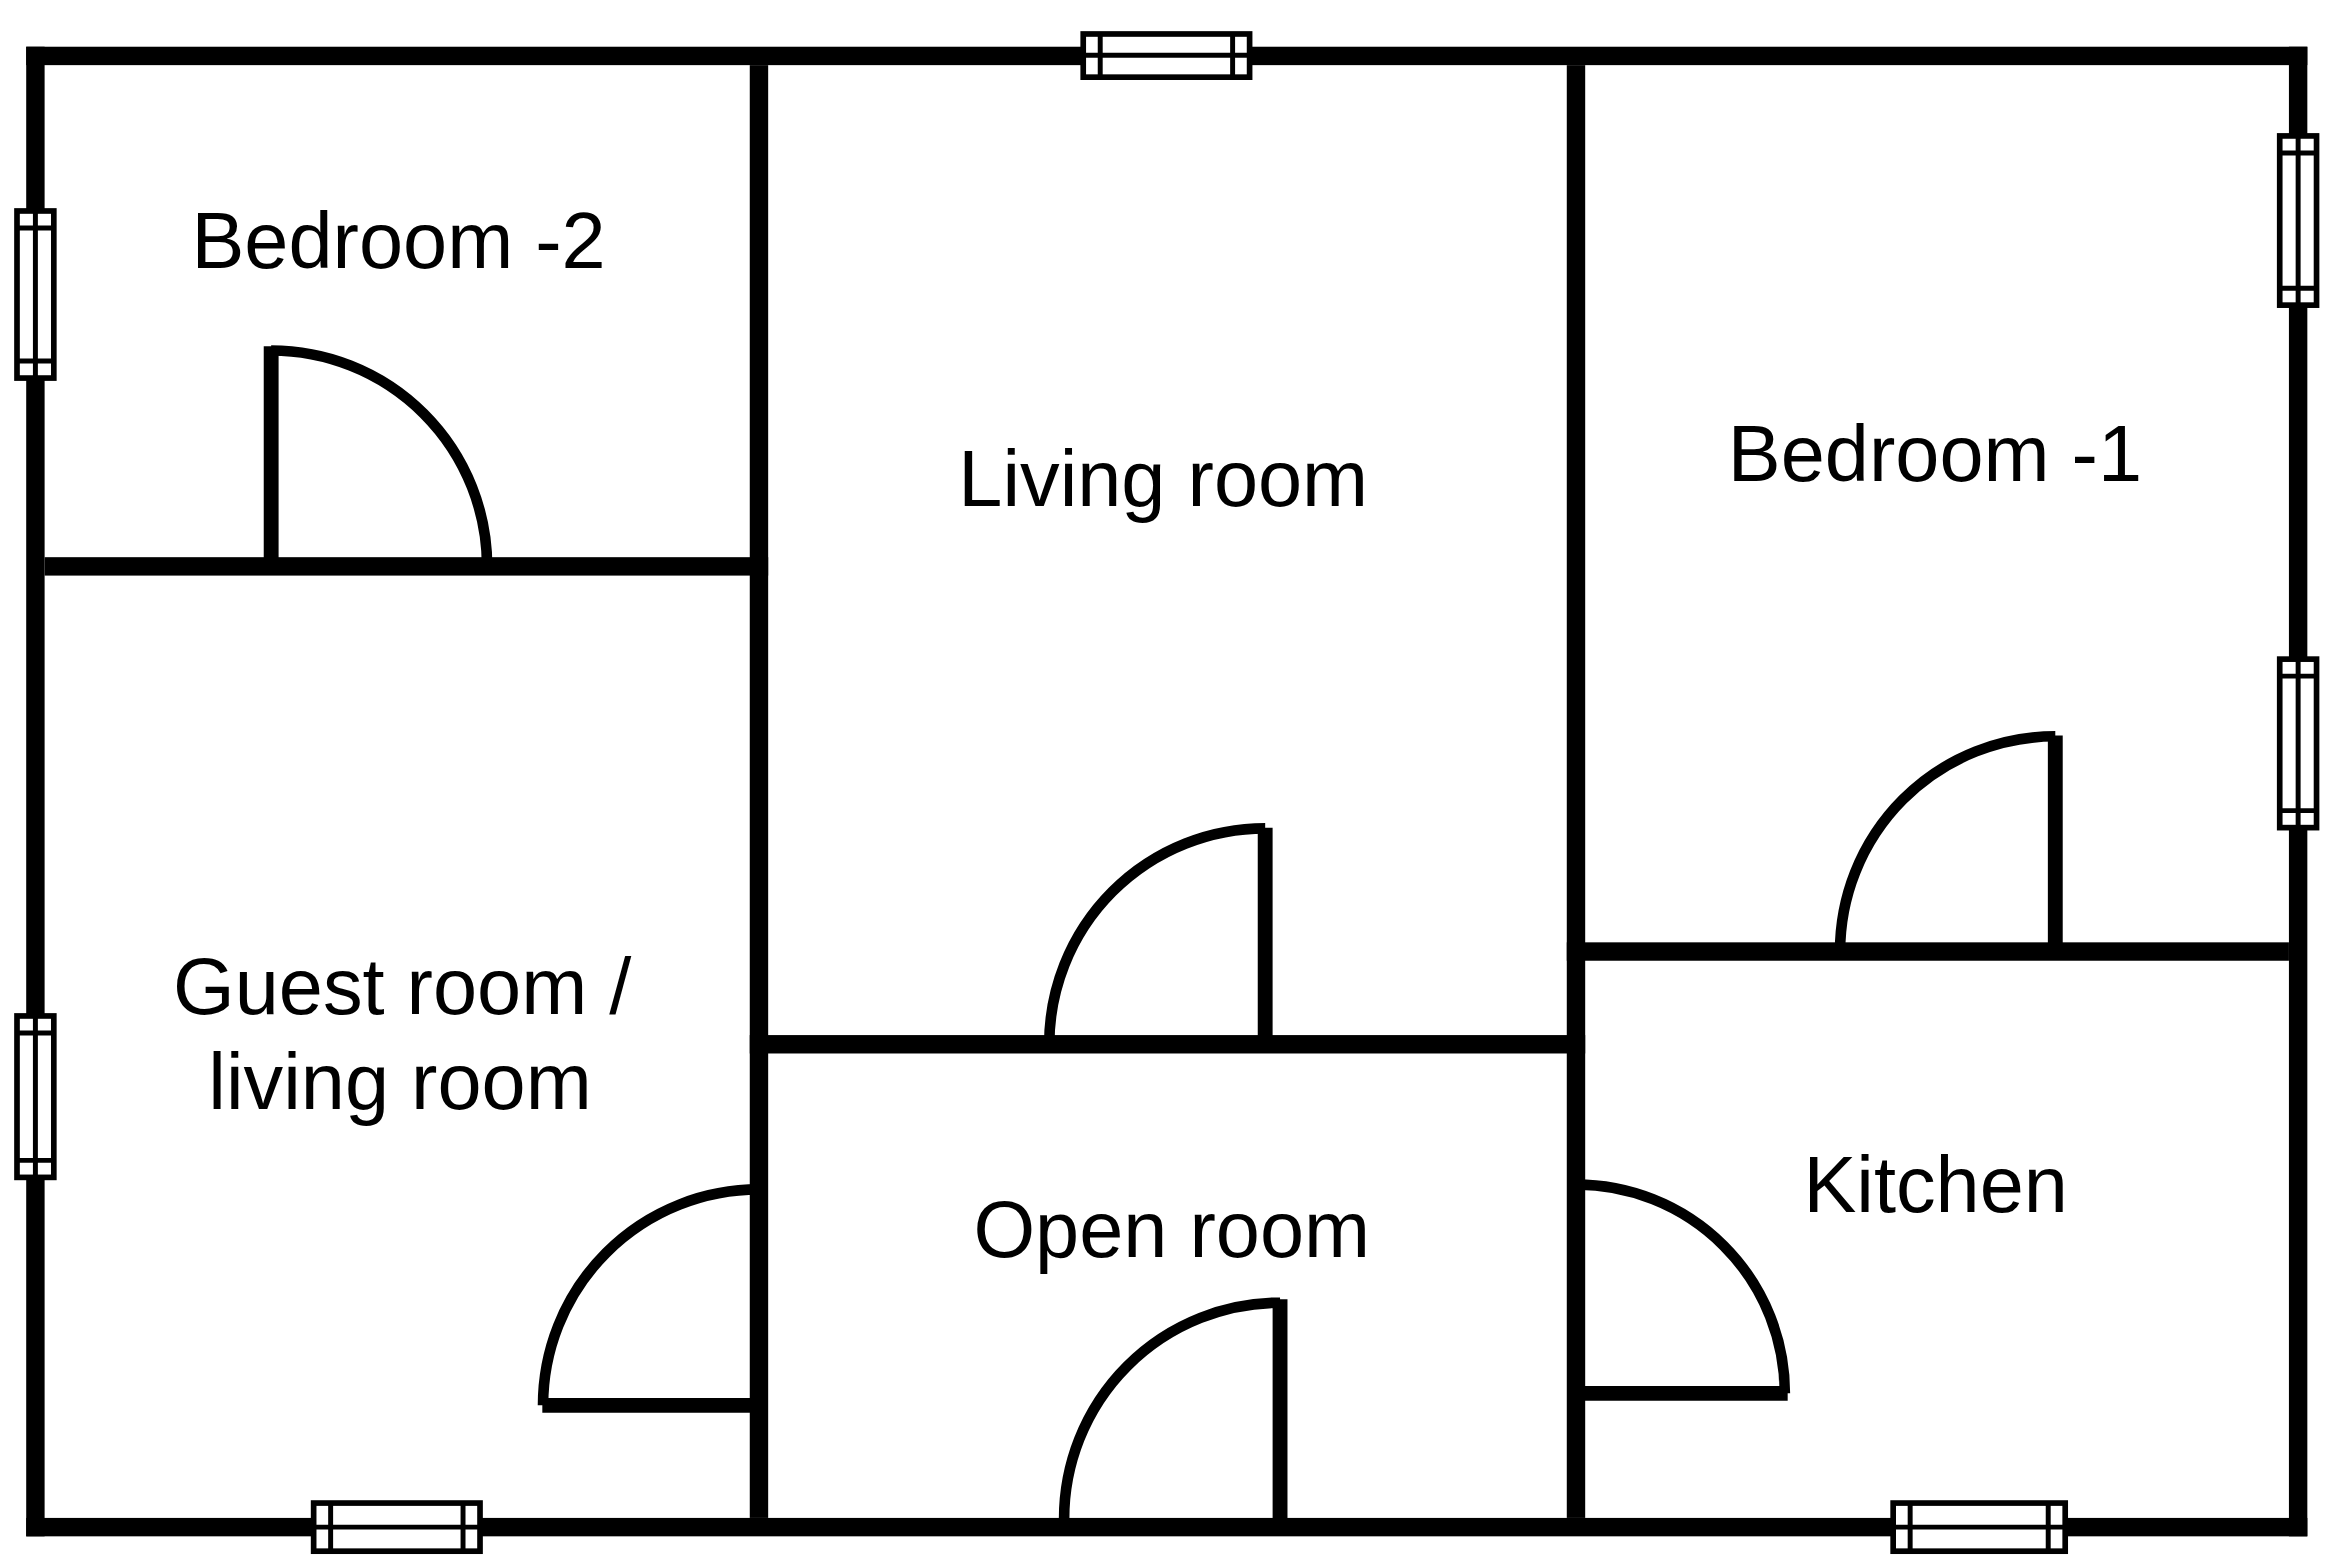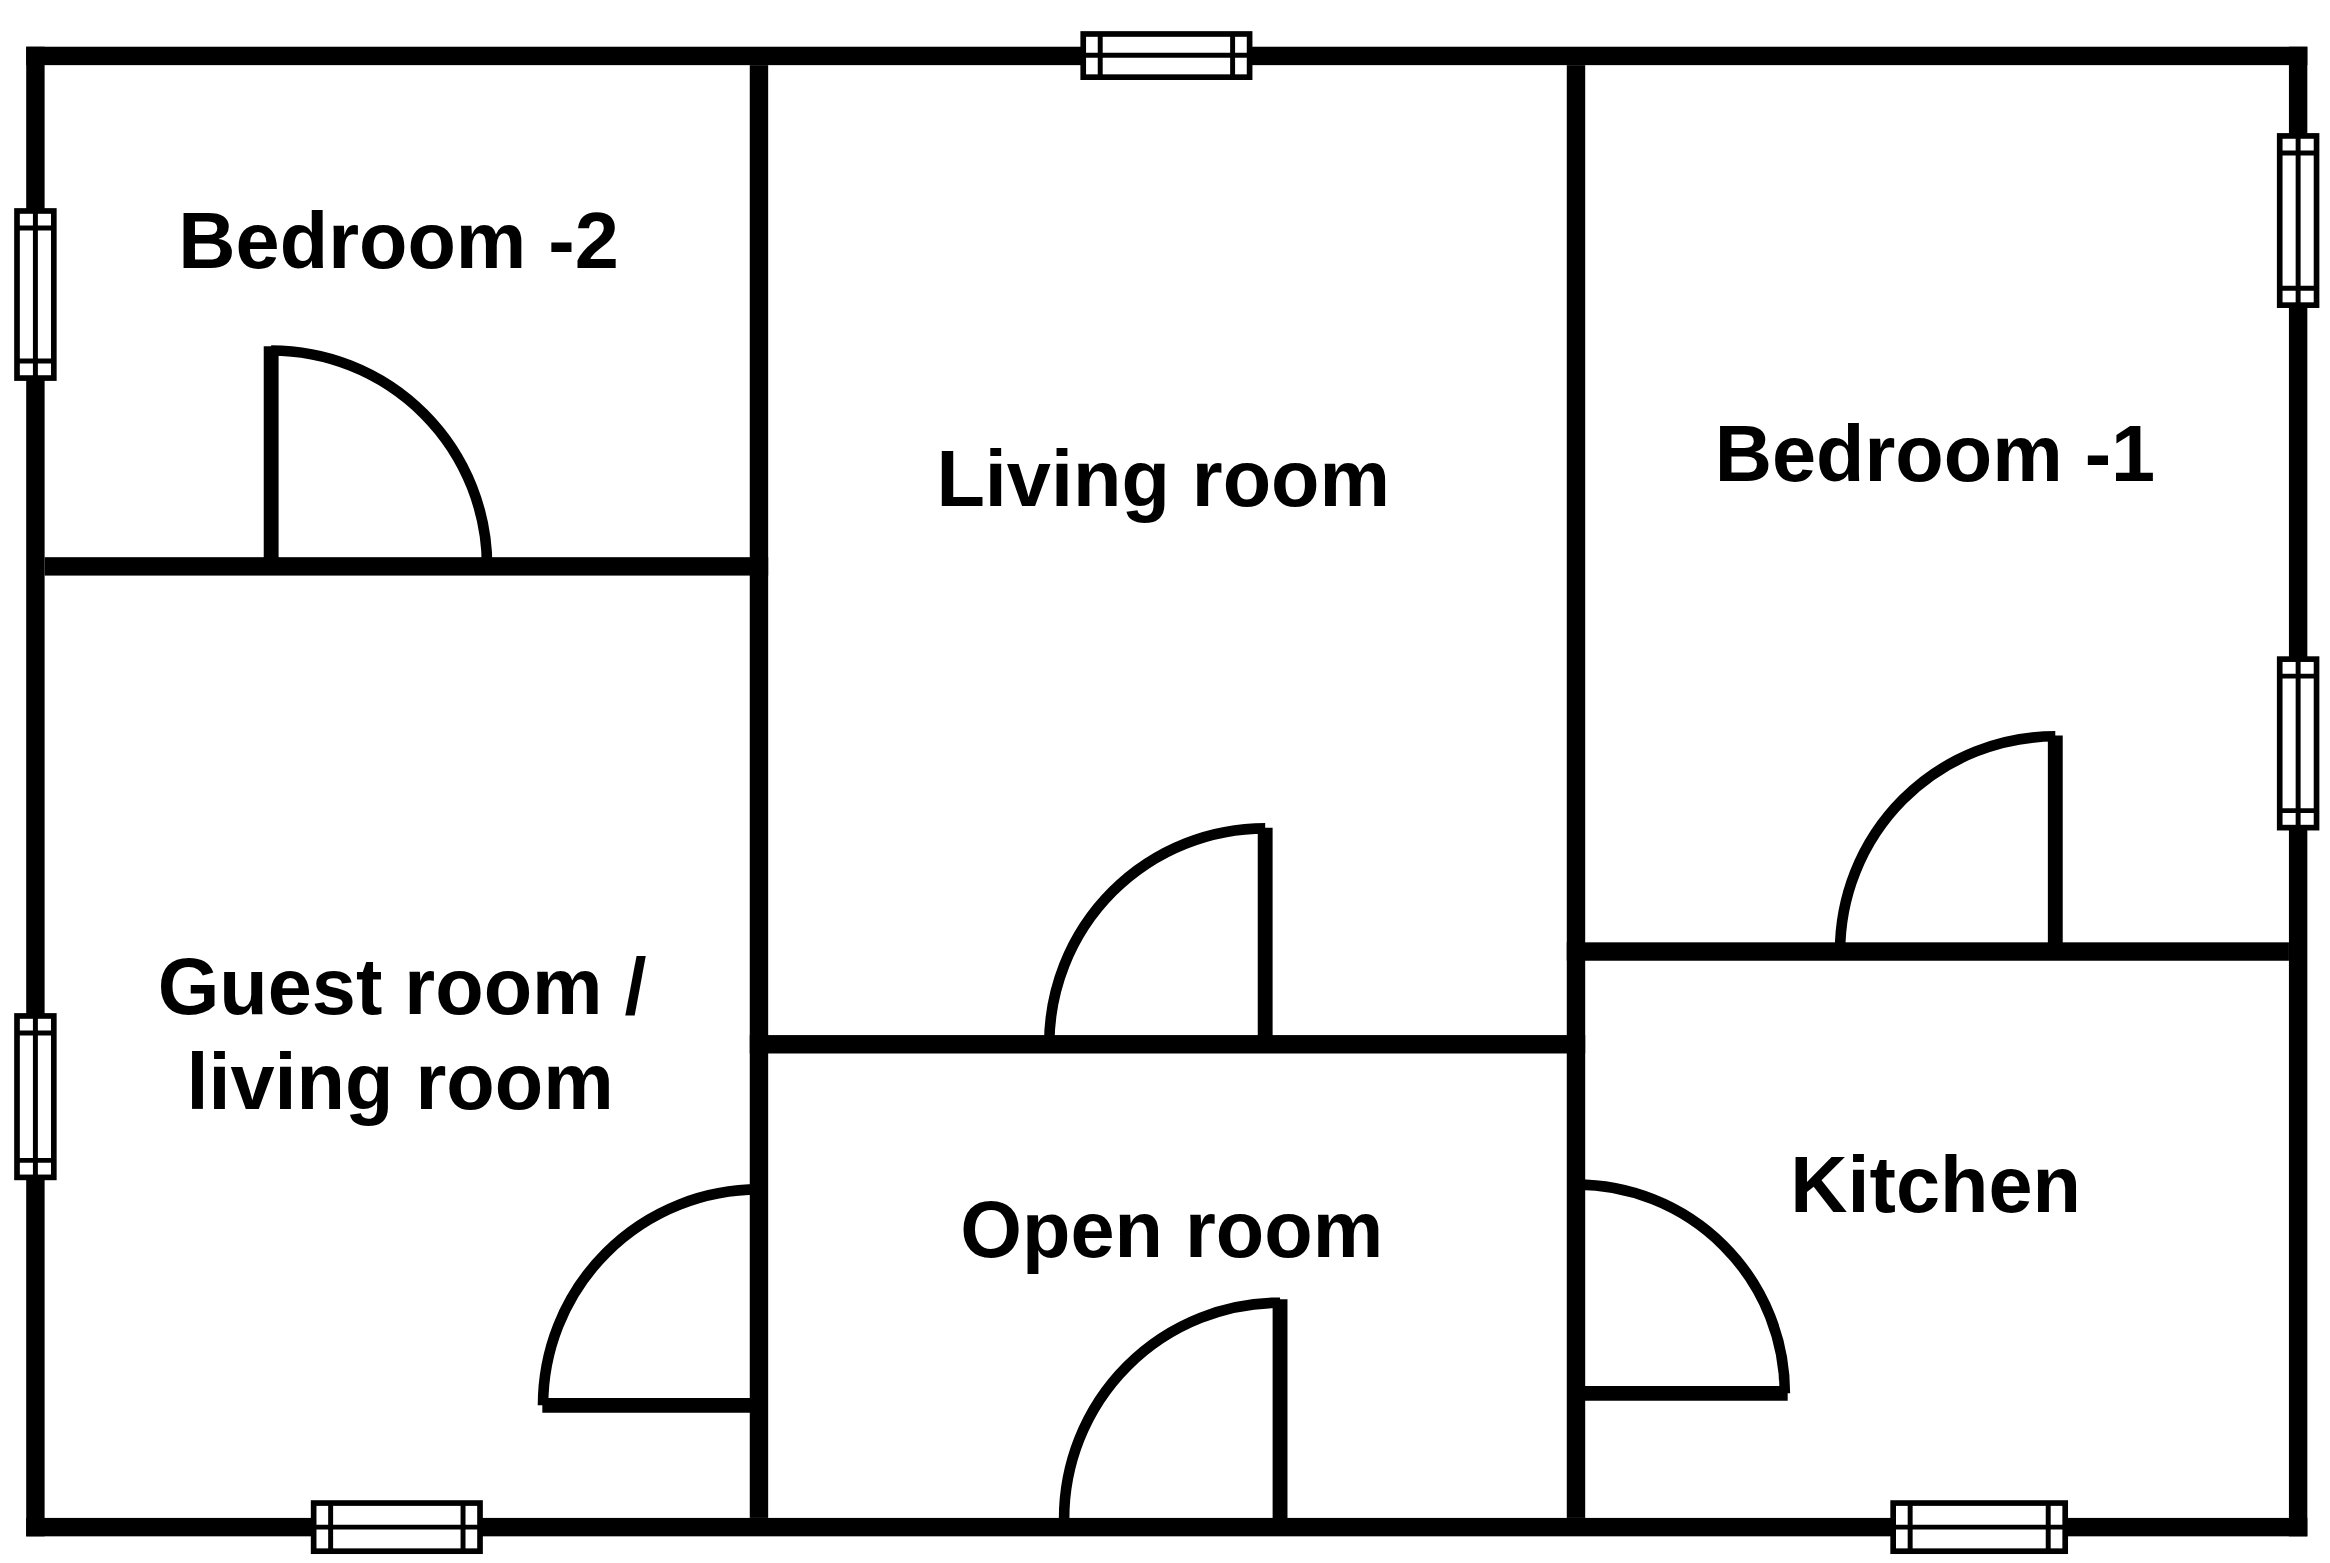--- a/index.html
+++ b/index.html
@@ -6,21 +6,20 @@
     margin: 0;
     padding: 0;
     background: #ffffff;
   }
   .stage {
     width: 100vw;
     aspect-ratio: 3291 / 2208;
     position: relative;
     overflow: hidden;
     background: #86efac;
-    font-weight: bold;
   }
   .stage svg {
     display: block;
     width: 100%;
     height: 100%;
   }
   .room-label {
     font-family: "Liberation Sans", sans-serif;
     font-size: 112px;
     fill: #000000;

